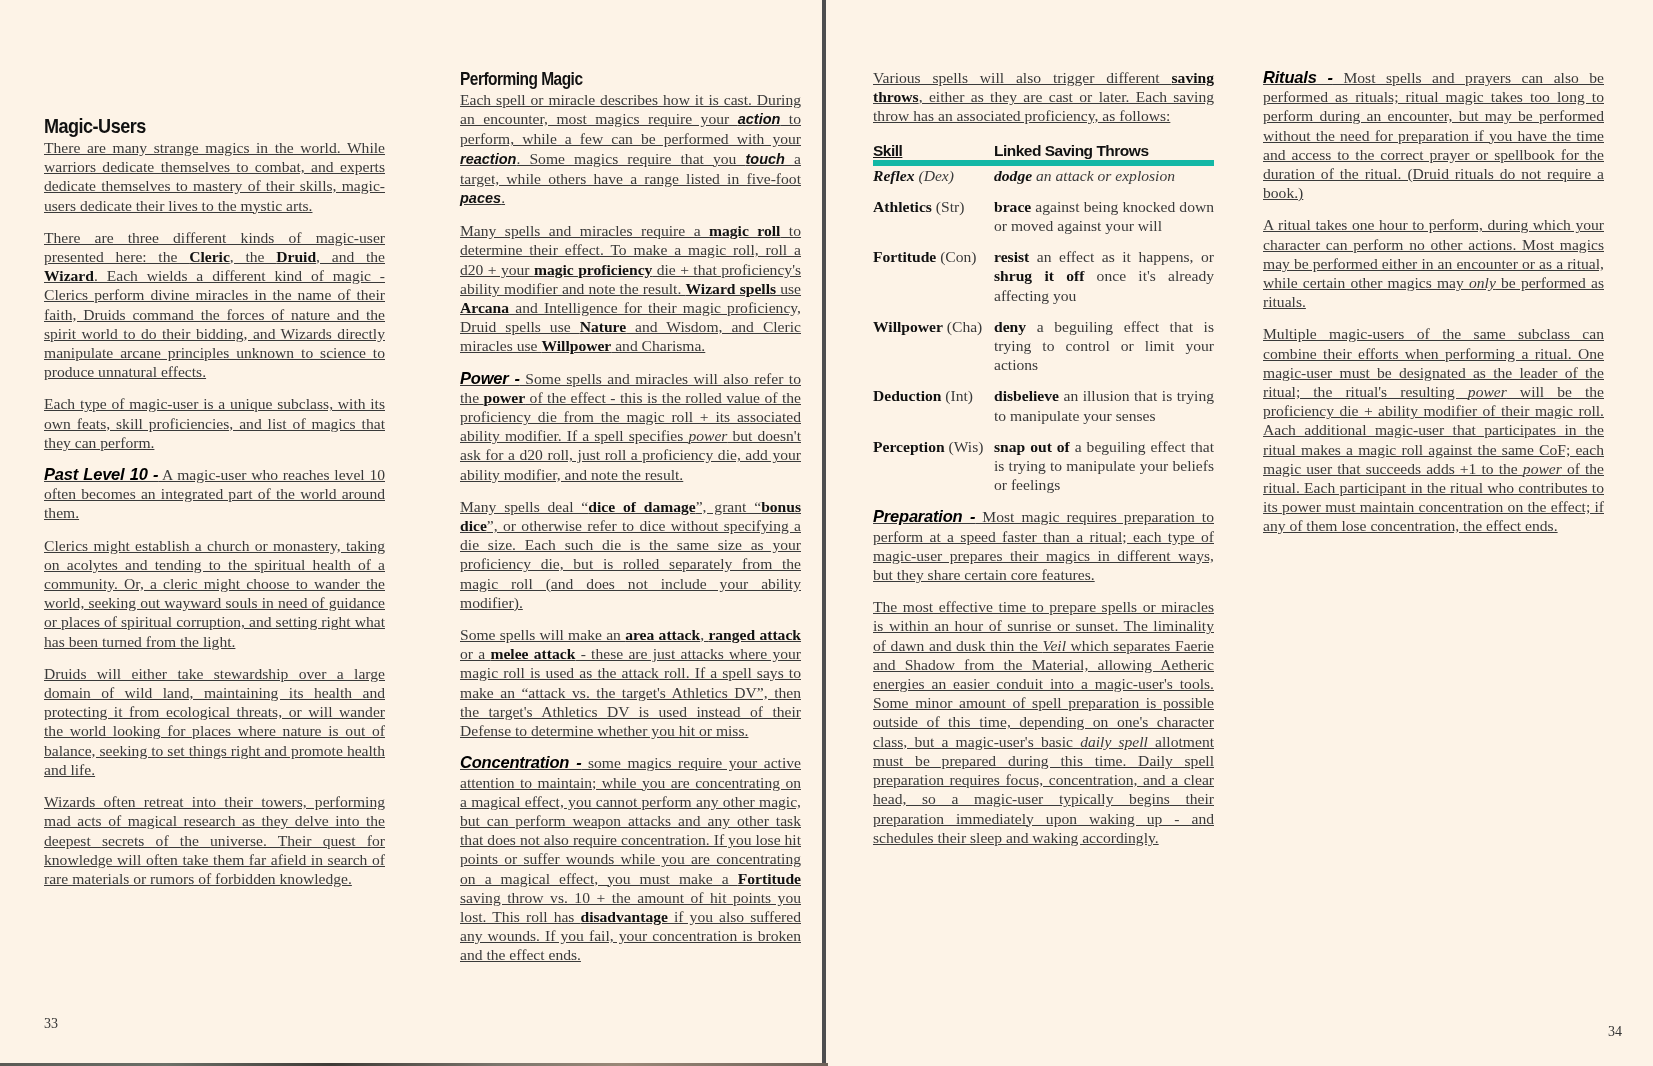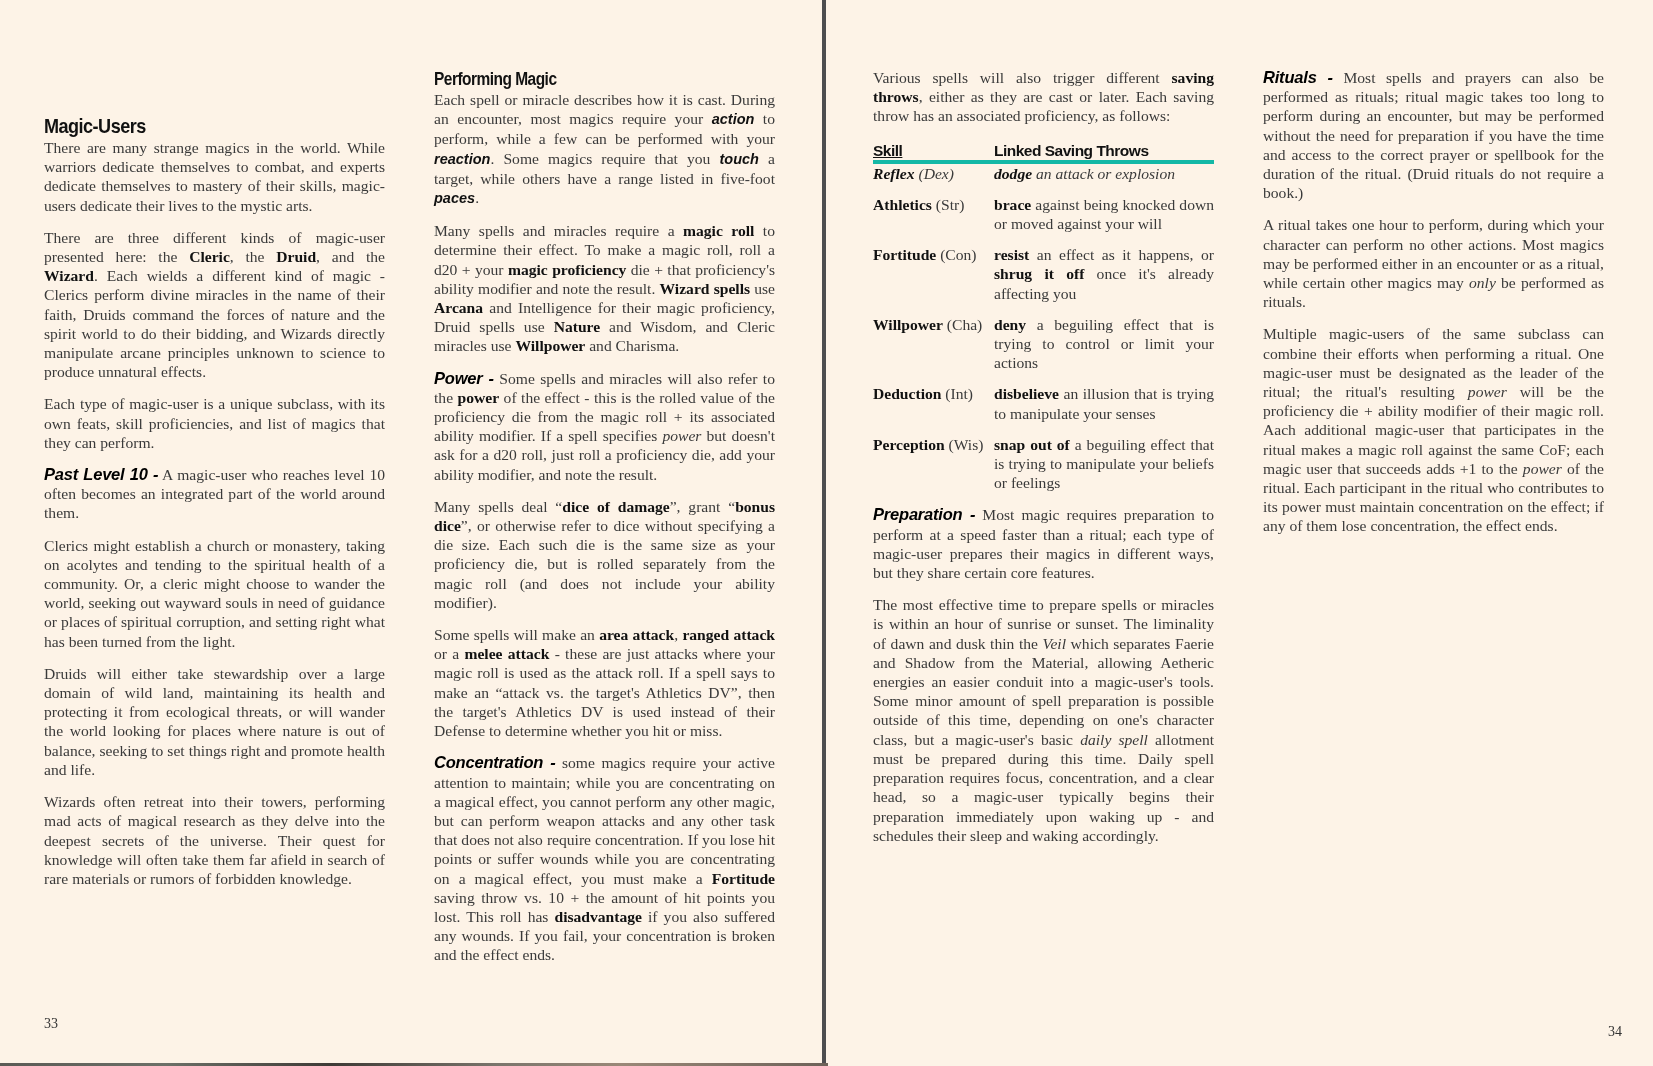--- a/index.html
+++ b/index.html
@@ -17,23 +17,23 @@
   }
   .bottom-strip {
     position: absolute; left: 0; top: 1063px; width: 828px; height: 3px;
     background: linear-gradient(90deg, #5a5a55 0%, #6c7068 20%, #3e3a36 40%, #7a756c 60%, #9a8878 75%, #6d6259 100%);
   }
   .col {
     position: absolute; top: 68px; width: 341px;
     font-size: 15.6px; line-height: 19.2px;
     text-align: justify;
   }
-  .col p { margin: 0 0 13px 0; }
+  .col p { margin: 0 0 13px 0; text-decoration: underline; }
   #col1 { left: 44px; margin-top: 44px; }
-  #col2 { left: 434px; }
+  #col2 { left: 460px; }
   #col3 { left: 873px; }
   #col4 { left: 1263px; }
   .h1 {
     font-family: "Liberation Sans Narrow", "Liberation Sans", "DejaVu Sans", sans-serif;
     font-weight: bold; font-size: 21px; line-height: 24px;
     color: #111; letter-spacing: -0.6px;
     transform: scaleX(0.86); transform-origin: left;
     margin: 2px 0 0 0; white-space: nowrap;
   }
   .h2 {
@@ -49,21 +49,21 @@
     font-family: "Liberation Sans", "DejaVu Sans", sans-serif;
     font-weight: bold; font-style: italic; color: #111; font-size: 14.5px;
   }
   .lead {
     font-family: "Liberation Sans", "DejaVu Sans", sans-serif;
     font-weight: bold; font-style: italic; color: #000000; font-size: 16.5px;
     letter-spacing: -0.2px;
   }
   .table { margin: 16px 0 13px 0; }
   .thead {
-    display: flex; border-bottom: 4px solid #14b8a6;
+    display: flex; border-bottom: 6px solid #14b8a6;
     font-family: "Liberation Sans", "DejaVu Sans", sans-serif;
     font-weight: bold; color: #111; font-size: 15.5px; line-height: 18px;
     letter-spacing: -0.5px;
   }
   .thead .c1 { width: 121px; text-decoration: underline; }
   .thead .c2 { flex: 1; }
   .trow { display: flex; margin-bottom: 12px; }
   .trow:first-of-type { margin-top: 0; font-style: italic; }
   .trow .c1 { width: 121px; flex-shrink: 0; text-align: left; }
   .trow .c2 { flex: 1; }

